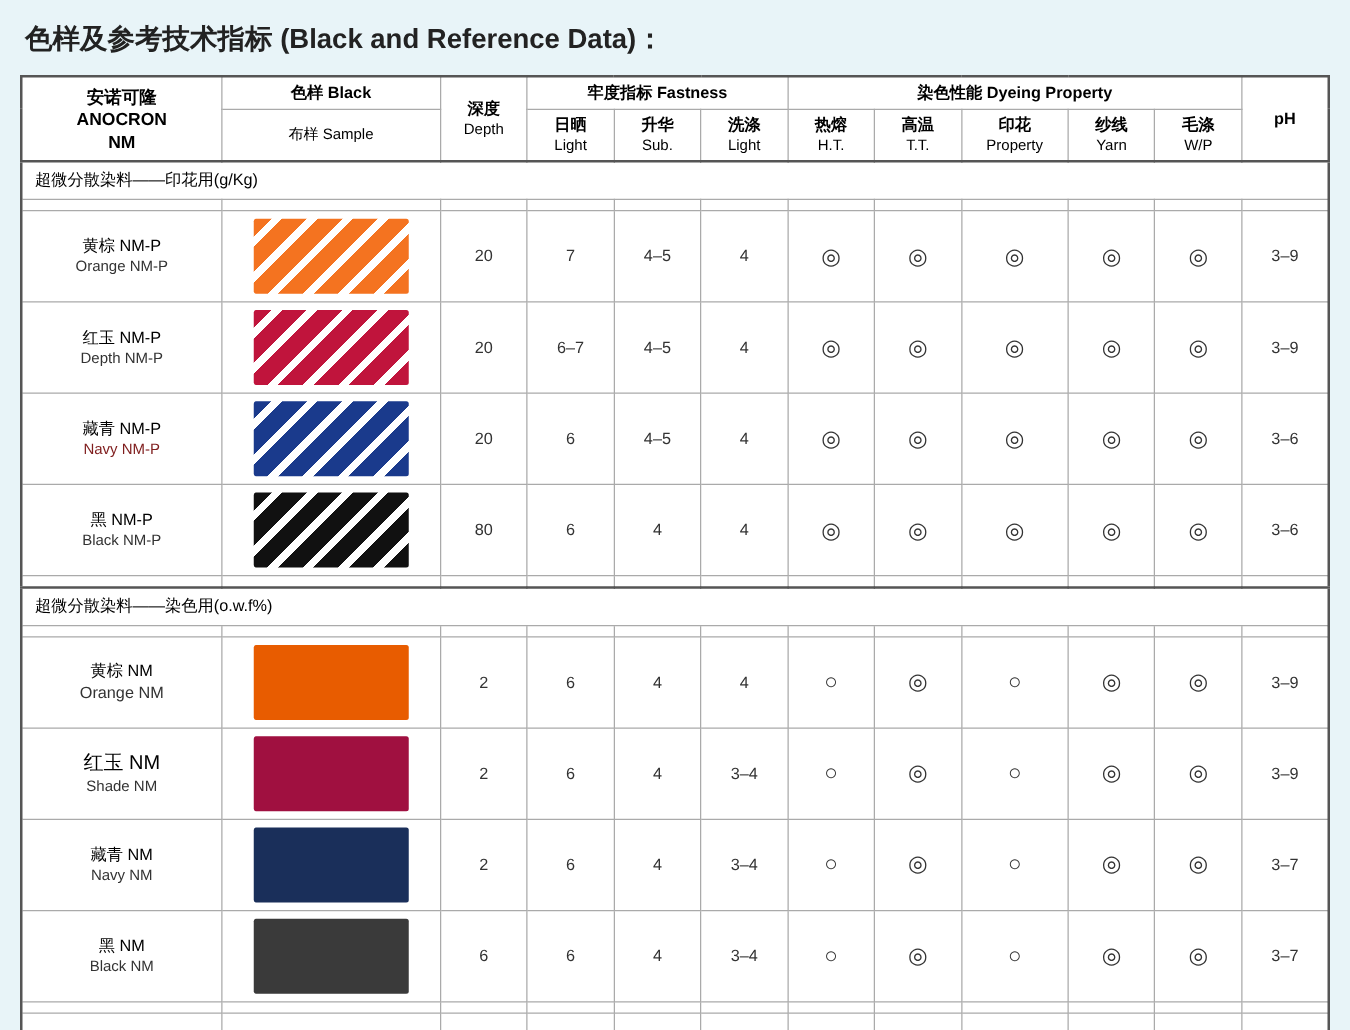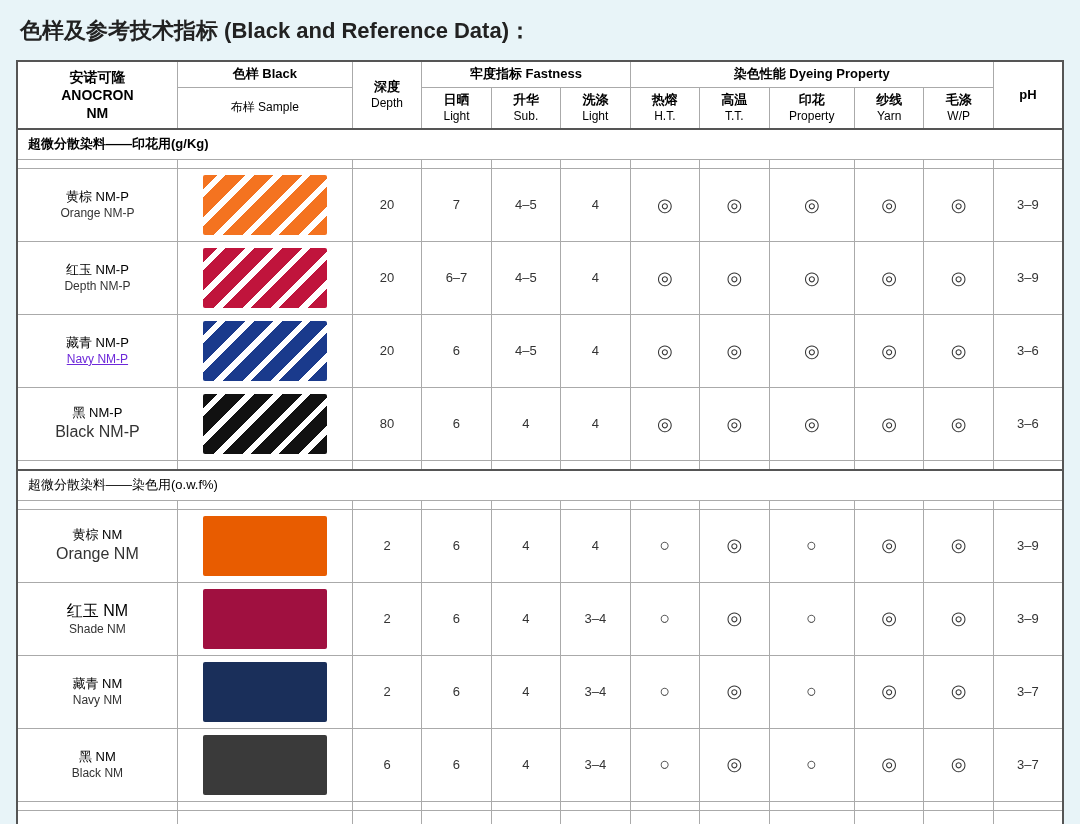--- a/index.html
+++ b/index.html
@@ -196,21 +196,21 @@
         <div class="th-sub">Yarn</div>
       </th>
       <th>
         <div class="th-top">毛涤</div>
         <div class="th-sub">W/P</div>
       </th>
     </tr>
   </thead>
   <tbody id="table-body">
   <tr class="section-header">
-        <td colspan="12" style="font-weight: bold; font-size: 13px; text-align: left; padding: 6px 10px; background: rgb(255, 255, 255); border-top: 2px solid rgb(85, 85, 85);">超微分散染料——印花用(g/Kg)</td>
+        <td colspan="12" style="font-weight: normal; font-size: 13px; text-align: left; padding: 6px 10px; background: rgb(255, 255, 255); border-top: 2px solid rgb(85, 85, 85);">超微分散染料——印花用(g/Kg)</td>
       </tr>
       <tr class="empty-row">
         <td style="height: 6px; border: 1px solid rgb(170, 170, 170);"></td>
         <td style="height: 6px; border: 1px solid rgb(170, 170, 170);"></td>
         <td style="height: 6px; border: 1px solid rgb(170, 170, 170);"></td>
         <td style="height: 6px; border: 1px solid rgb(170, 170, 170);"></td>
         <td style="height: 6px; border: 1px solid rgb(170, 170, 170);"></td>
         <td style="height: 6px; border: 1px solid rgb(170, 170, 170);"></td>
         <td style="height: 6px; border: 1px solid rgb(170, 170, 170);"></td>
         <td style="height: 6px; border: 1px solid rgb(170, 170, 170);"></td>
@@ -253,40 +253,40 @@
         <td style="font-size: 18px; color: rgb(51, 51, 51);">◎</td>
         <td style="font-size: 18px; color: rgb(51, 51, 51);">◎</td>
         <td style="font-size: 18px; color: rgb(51, 51, 51);">◎</td>
         <td style="font-size: 18px; color: rgb(51, 51, 51);">◎</td>
         <td style="font-size: 18px; color: rgb(51, 51, 51);">◎</td>
         <td style="font-size: 13px; color: rgb(51, 51, 51);">3–9</td>
       </tr>
       <tr class="data-row">
         <td class="product-name">
           <div style="font-size:13px;">藏青 NM-P</div>
-          <div style="font-size:12px; color:#6d28d9;text-decoration:underline;">Navy NM-P</div>
+          <div style="font-size:12px; color:#7f1d1d;">Navy NM-P</div>
         </td>
         <td class="shade-cell">
           <div class="shade-swatch sw-navy" style="width: 124px; height: 60px; margin: 2px auto; border-radius: 2px;"></div>
         </td>
         <td style="font-size: 13px; color: rgb(51, 51, 51);">20</td>
         <td style="font-size: 13px; color: rgb(51, 51, 51);">6</td>
         <td style="font-size: 13px; color: rgb(51, 51, 51);">4–5</td>
         <td style="font-size: 13px; color: rgb(51, 51, 51);">4</td>
         <td style="font-size: 18px; color: rgb(51, 51, 51);">◎</td>
         <td style="font-size: 18px; color: rgb(51, 51, 51);">◎</td>
         <td style="font-size: 18px; color: rgb(51, 51, 51);">◎</td>
         <td style="font-size: 18px; color: rgb(51, 51, 51);">◎</td>
         <td style="font-size: 18px; color: rgb(51, 51, 51);">◎</td>
         <td style="font-size: 13px; color: rgb(51, 51, 51);">3–6</td>
       </tr>
       <tr class="data-row">
         <td class="product-name">
           <div style="font-size:13px;">黑 NM-P</div>
-          <div style="font-size:16px; color:#333;">Black NM-P</div>
+          <div style="font-size:12px; color:#333;">Black NM-P</div>
         </td>
         <td class="shade-cell">
           <div class="shade-swatch sw-black" style="width: 124px; height: 60px; margin: 2px auto; border-radius: 2px;"></div>
         </td>
         <td style="font-size: 13px; color: rgb(51, 51, 51);">80</td>
         <td style="font-size: 13px; color: rgb(51, 51, 51);">6</td>
         <td style="font-size: 13px; color: rgb(51, 51, 51);">4</td>
         <td style="font-size: 13px; color: rgb(51, 51, 51);">4</td>
         <td style="font-size: 18px; color: rgb(51, 51, 51);">◎</td>
         <td style="font-size: 18px; color: rgb(51, 51, 51);">◎</td>
@@ -322,21 +322,21 @@
         <td style="height: 6px; border: 1px solid rgb(170, 170, 170);"></td>
         <td style="height: 6px; border: 1px solid rgb(170, 170, 170);"></td>
         <td style="height: 6px; border: 1px solid rgb(170, 170, 170);"></td>
         <td style="height: 6px; border: 1px solid rgb(170, 170, 170);"></td>
         <td style="height: 6px; border: 1px solid rgb(170, 170, 170);"></td>
         <td style="height: 6px; border: 1px solid rgb(170, 170, 170);"></td>
       </tr>
       <tr class="data-row">
         <td class="product-name">
           <div style="font-size:13px;">黄棕 NM</div>
-          <div style="font-size:16px; color:#333;">Orange NM</div>
+          <div style="font-size:13px; color:#333;">Orange NM</div>
         </td>
         <td class="shade-cell">
           <div class="shade-swatch sw-orange-nm" style="width: 124px; height: 60px; margin: 2px auto; border-radius: 2px;"></div>
         </td>
         <td style="font-size: 13px; color: rgb(51, 51, 51);">2</td>
         <td style="font-size: 13px; color: rgb(51, 51, 51);">6</td>
         <td style="font-size: 13px; color: rgb(51, 51, 51);">4</td>
         <td style="font-size: 13px; color: rgb(51, 51, 51);">4</td>
         <td style="font-size: 18px; color: rgb(51, 51, 51);">○</td>
         <td style="font-size: 18px; color: rgb(51, 51, 51);">◎</td>

